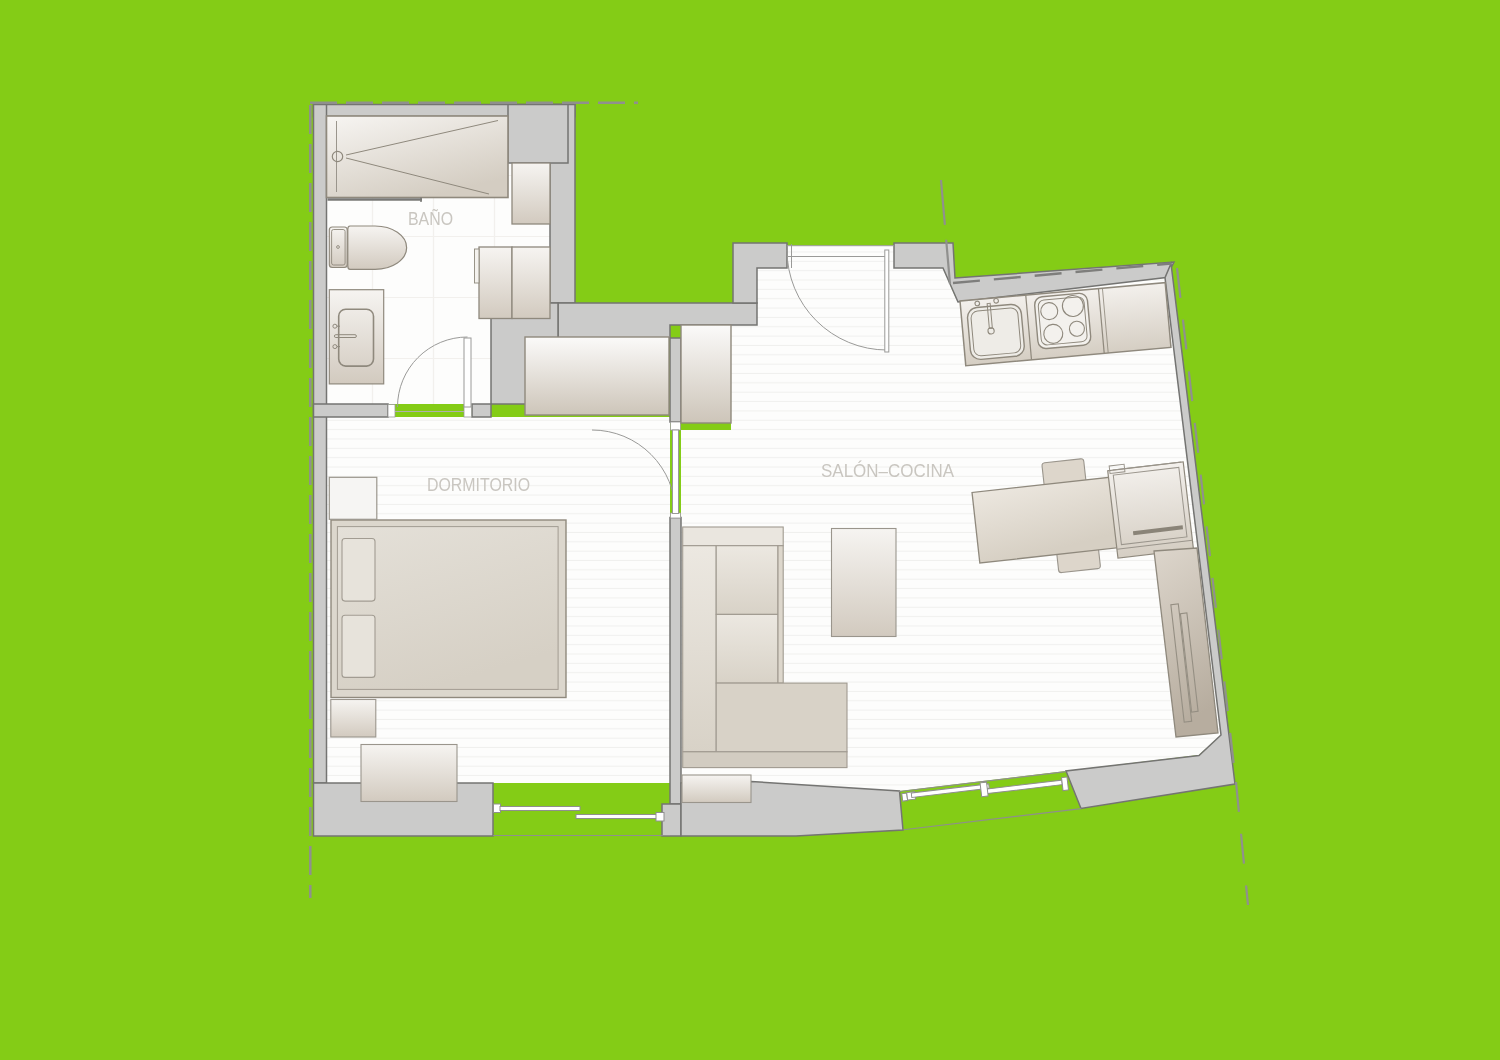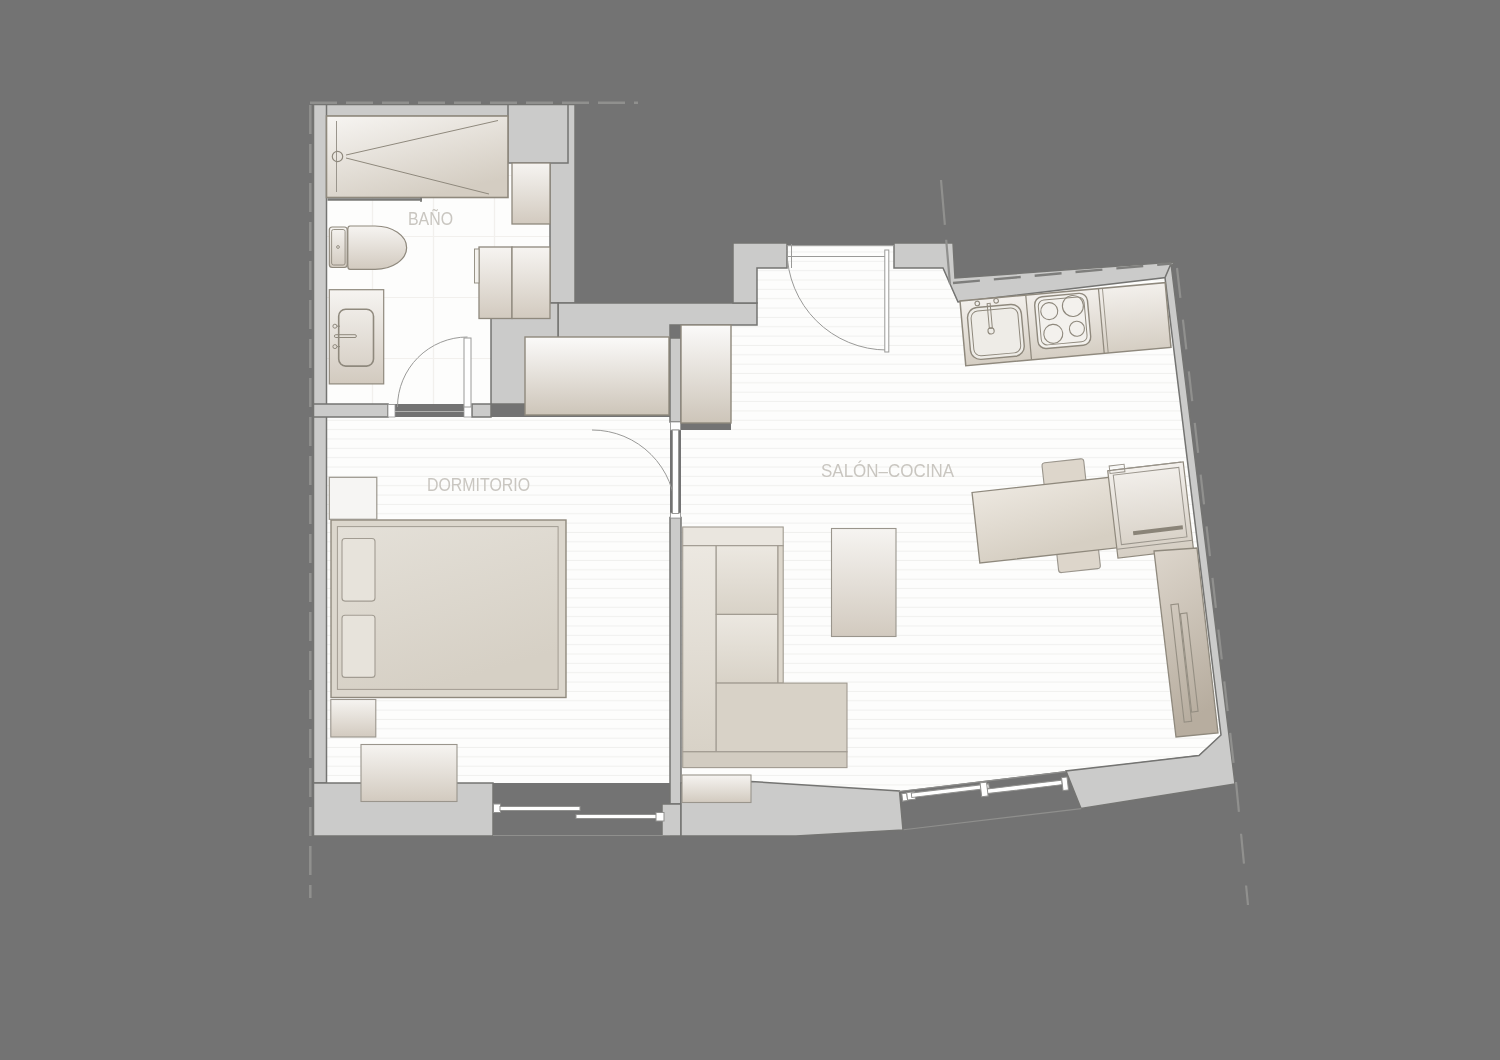--- a/index.html
+++ b/index.html
@@ -1,16 +1,16 @@
 <!DOCTYPE html>
 <html><head>
 <meta charset="utf-8">
 <style>
   html,body{margin:0;padding:0;background:#fff;}
-  #page{position:relative;width:1500px;height:1060px;background:#737373;overflow:hidden;
+  #page{position:relative;width:1500px;height:1060px;background:#84cc16;overflow:hidden;
         font-family:"Liberation Sans", sans-serif;}
   svg{position:absolute;left:0;top:0;}
   text{font-family:"Liberation Sans", sans-serif;}
 </style>
 </head>
 <body>
 <div id="page">
 <svg width="1500" height="1060" viewBox="0 0 1500 1060">
 <defs>
   <linearGradient id="gv1" x1="0" y1="0" x2="0" y2="1">

